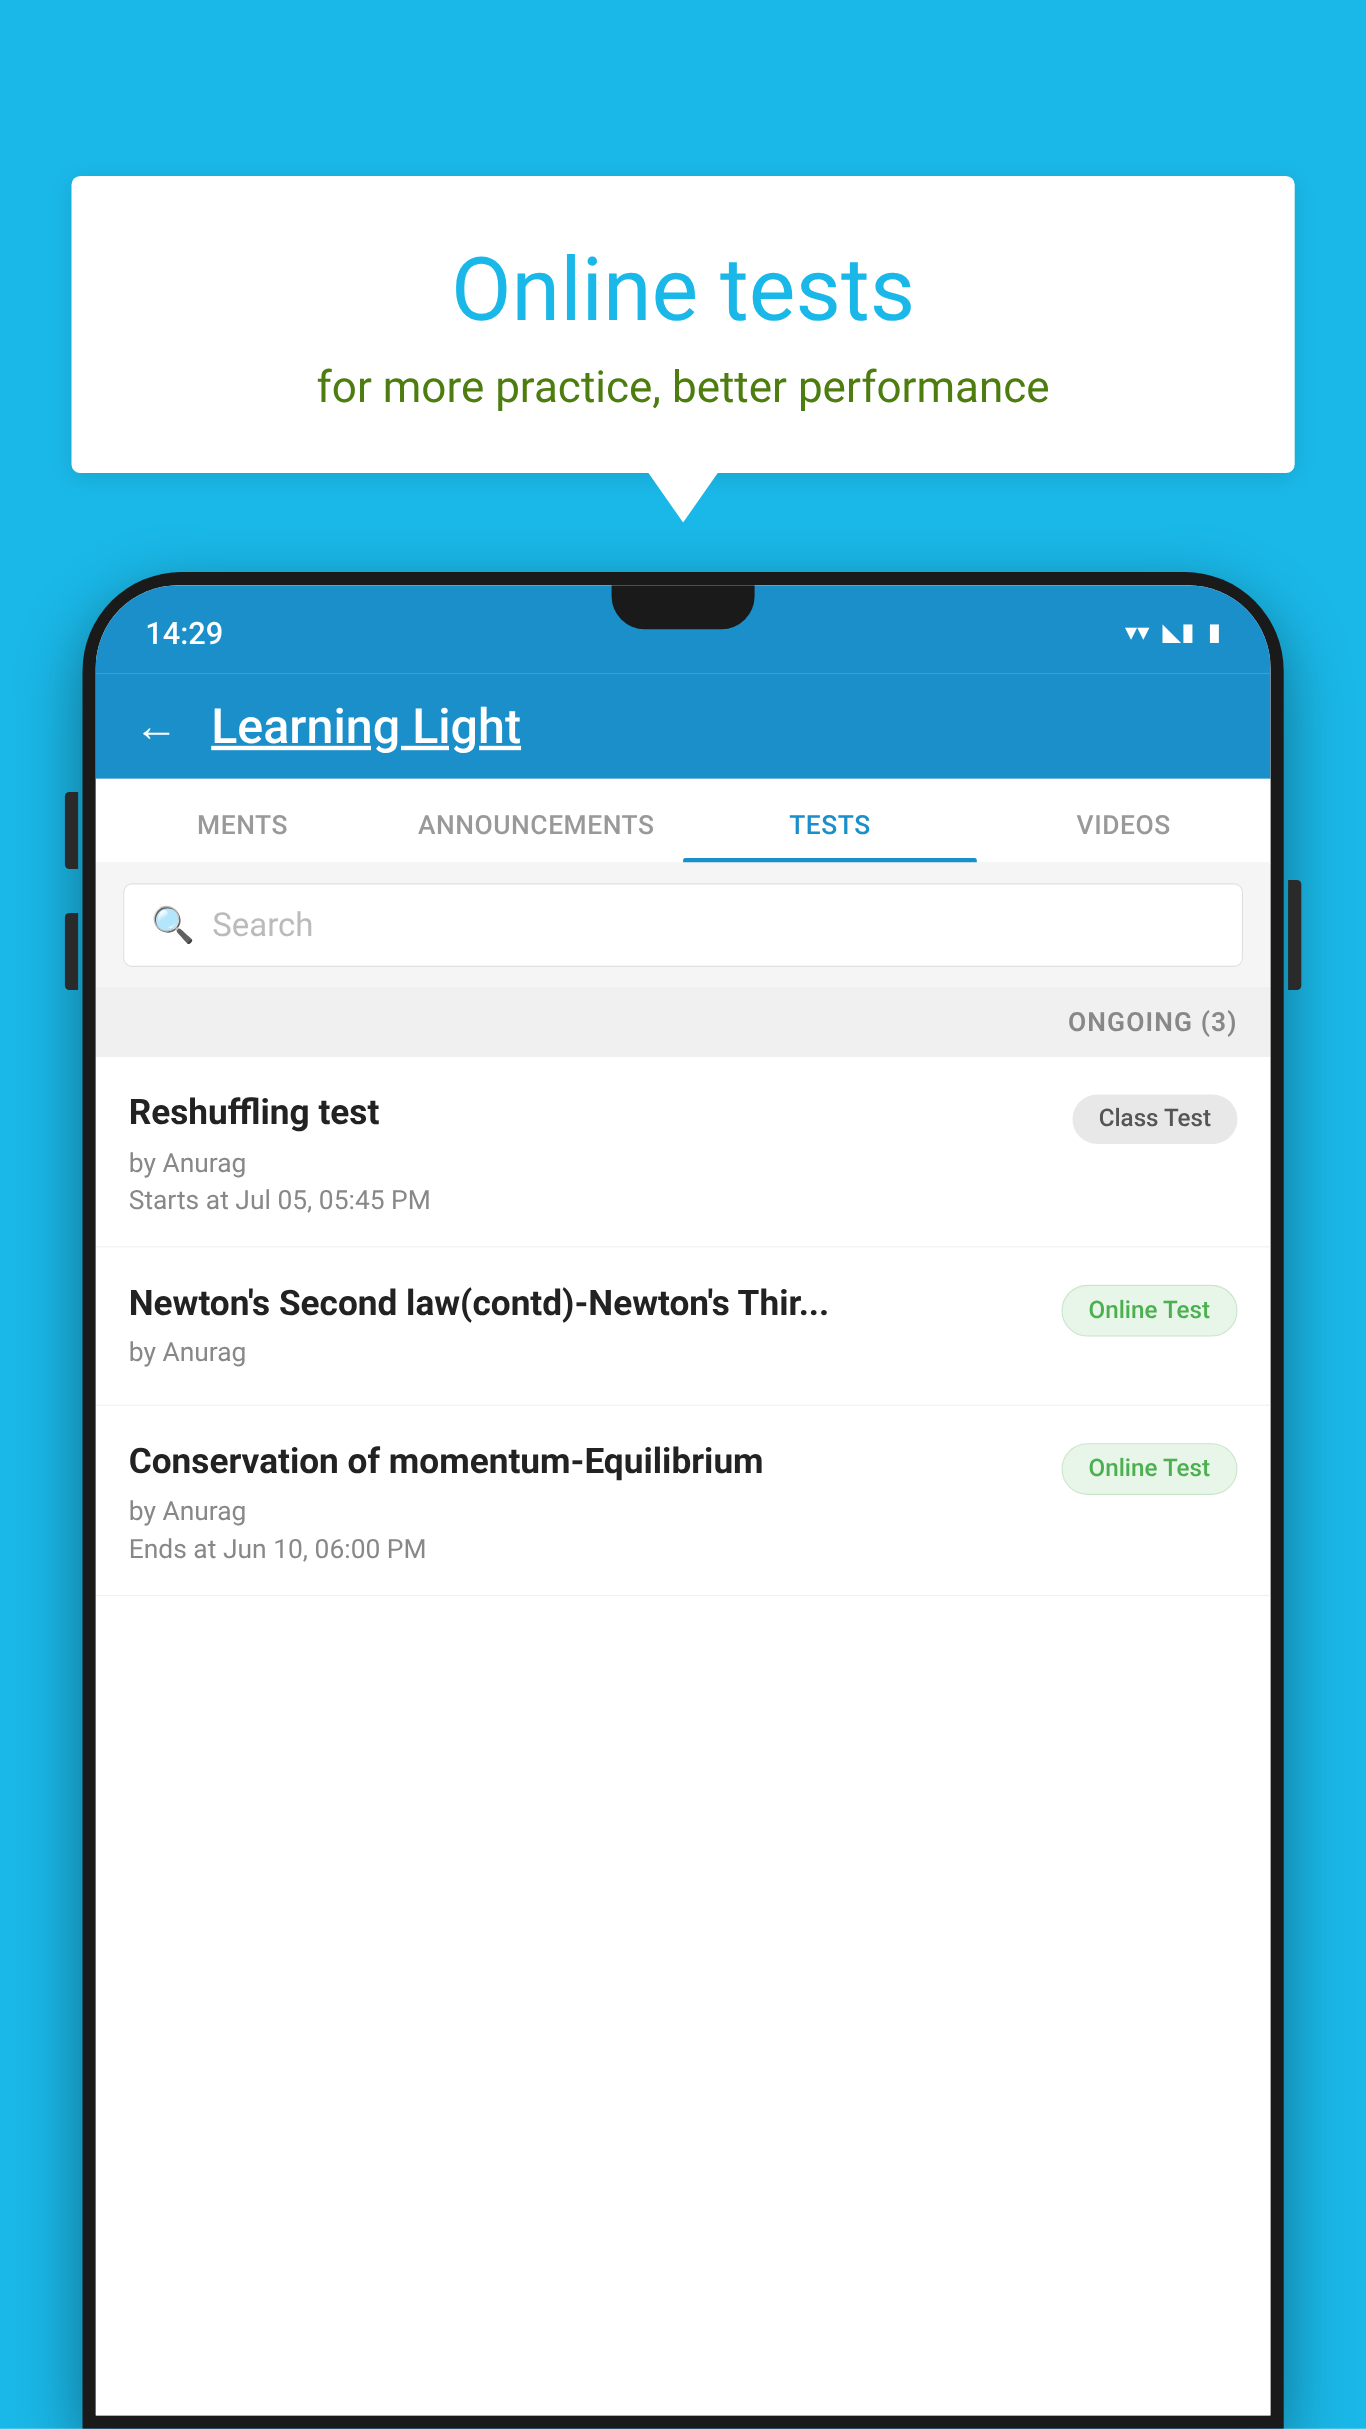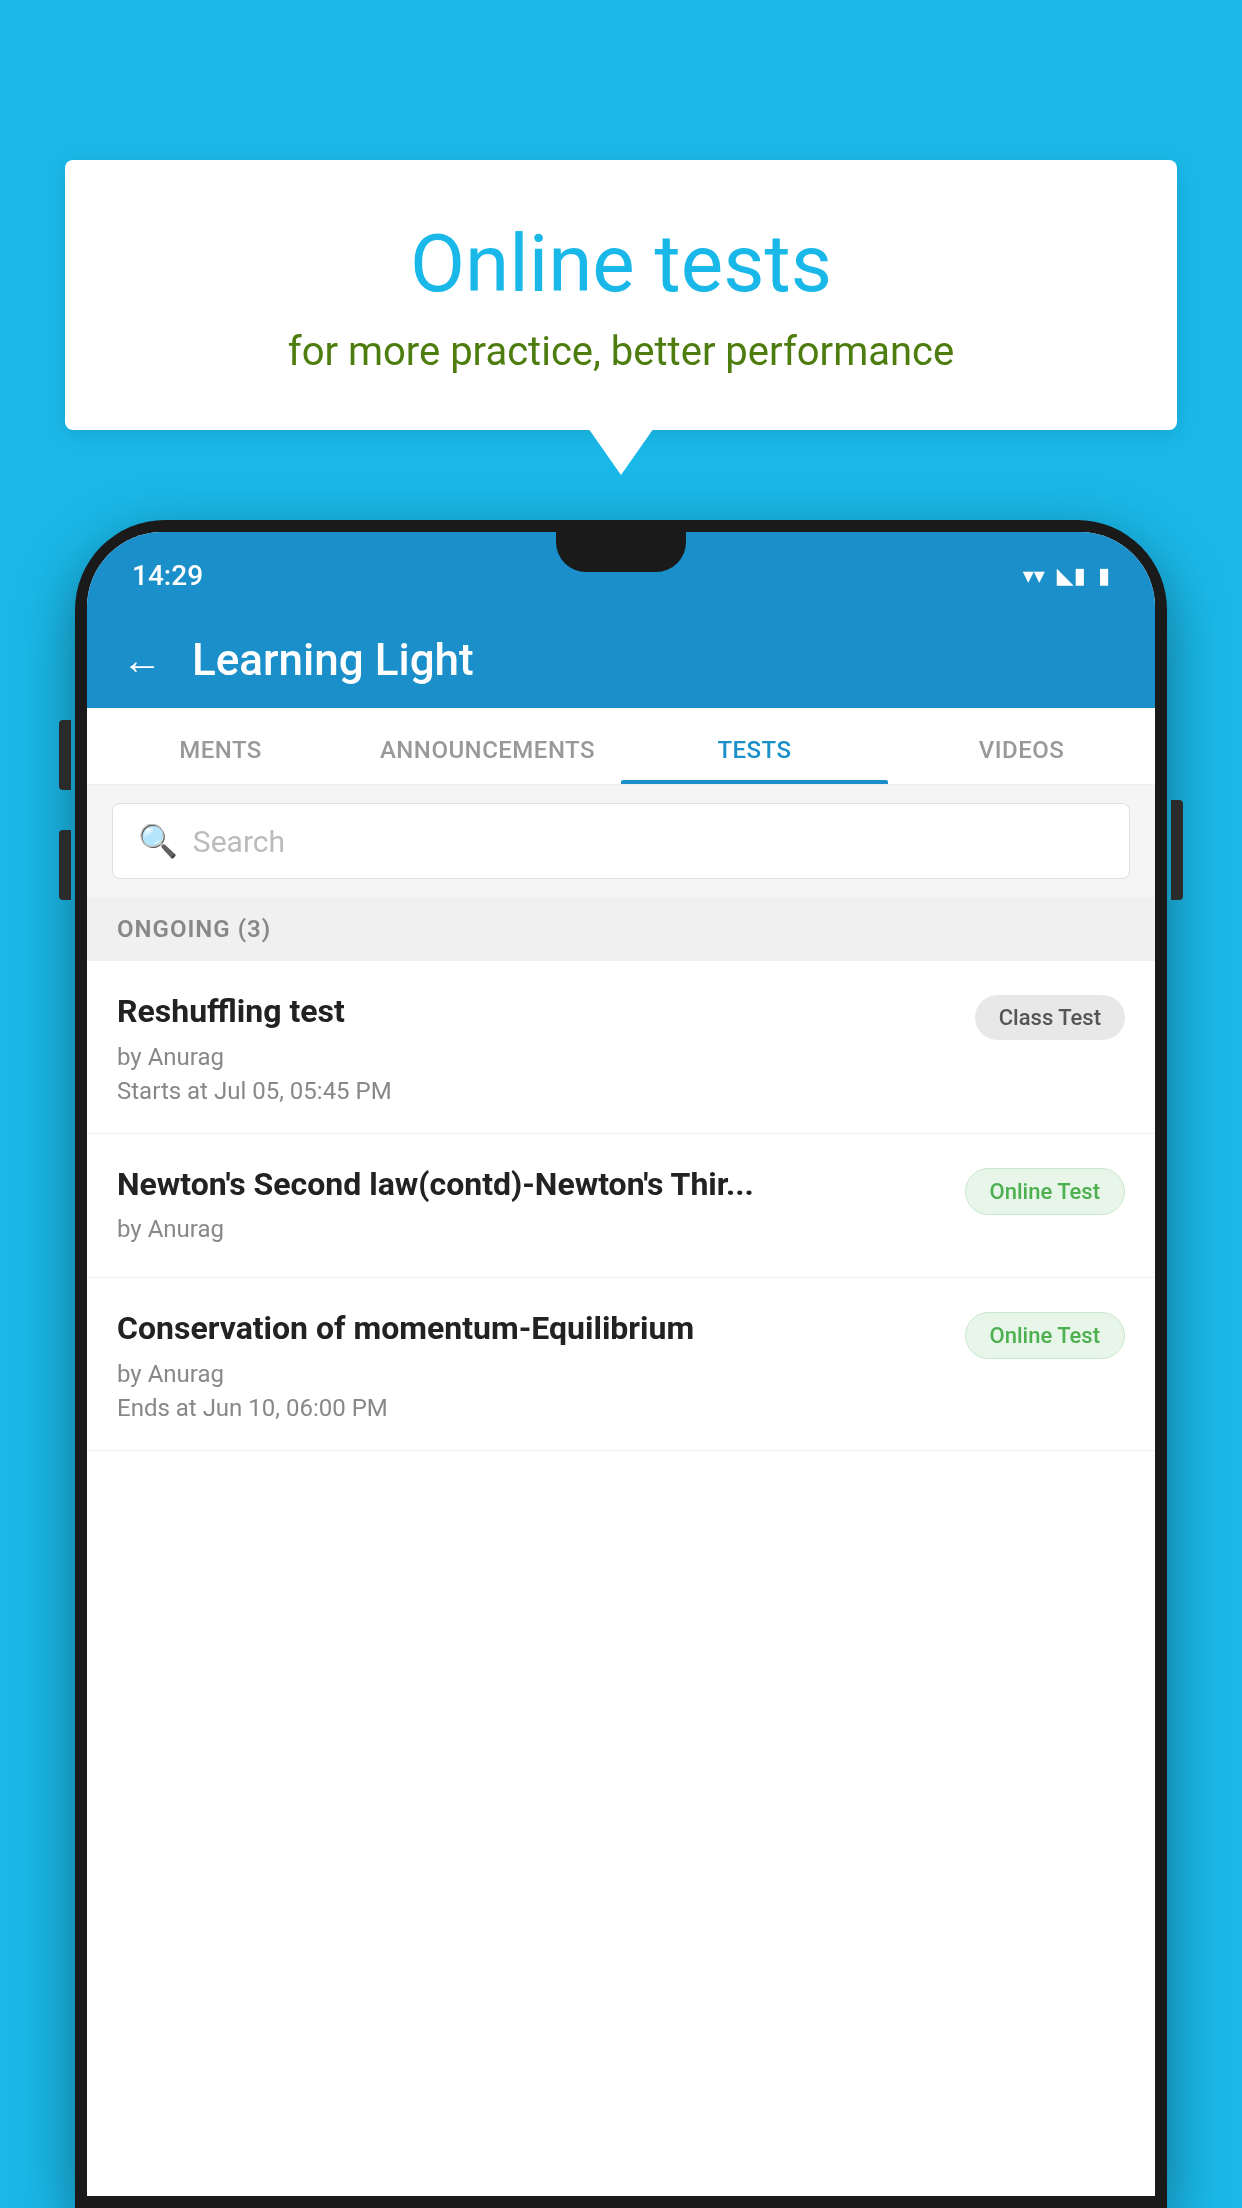--- a/index.html
+++ b/index.html
@@ -124,20 +124,21 @@
     .back-arrow {
       color: white;
       font-size: 40px;
       cursor: pointer;
     }
 
     .app-title {
       color: white;
       font-size: 44px;
       font-weight: 500;
+      text-decoration: underline;
     }
 
     
     .tab-bar {
       background: white;
       display: flex;
       border-bottom: 1px solid #eee;
       overflow: hidden;
     }
 
@@ -195,20 +196,21 @@
     }
 
     
     .section-label {
       background: #f0f0f0;
       padding: 18px 30px;
       font-size: 24px;
       font-weight: 600;
       color: #888;
       letter-spacing: 1px;
+      text-align: right;
     }
 
     
     .test-list {
       flex: 1;
       overflow-y: auto;
       background: white;
     }
 
     .test-item {

